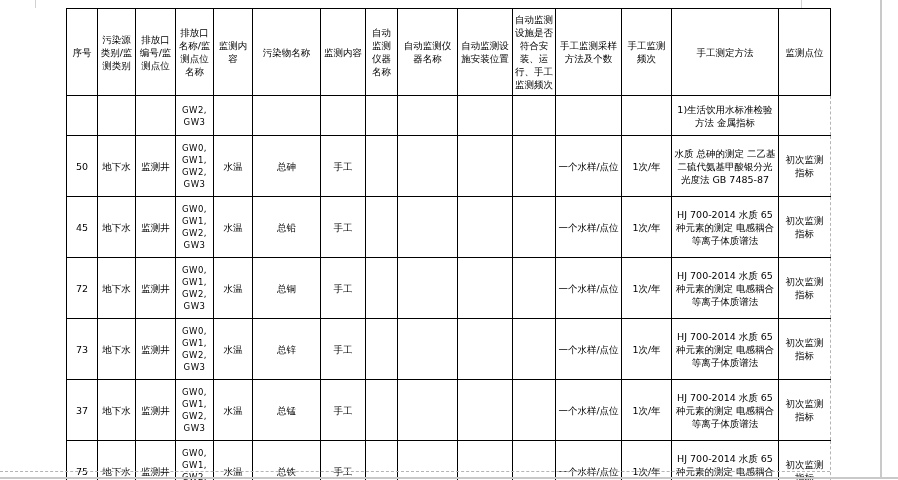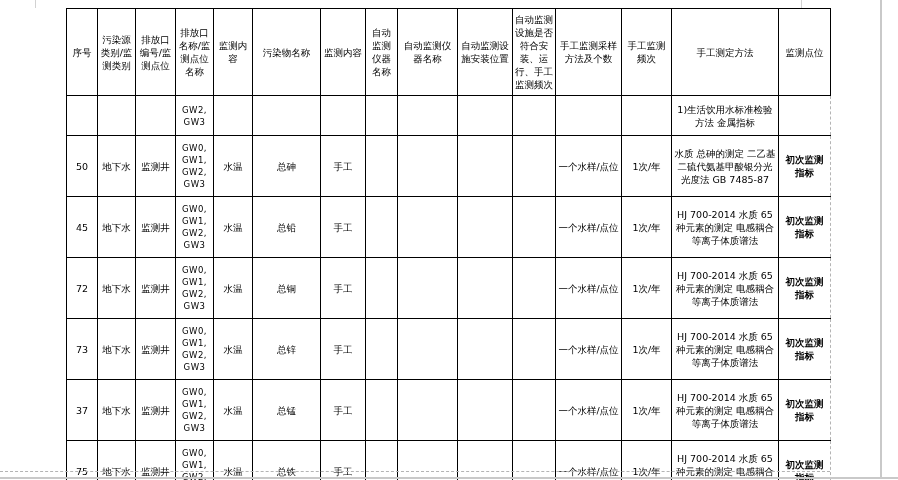--- a/index.html
+++ b/index.html
@@ -14,21 +14,21 @@
   .grid th,.grid td{
     border:1px solid #000;
     font-weight:normal;
     font-size:9.5px;line-height:13px;
     text-align:center;vertical-align:middle;
     padding:0 2px;overflow:hidden;
     word-break:break-all;overflow-wrap:break-word;
   }
   .grid thead tr{height:87px;}
   .grid td.col-gw{white-space:pre-line;font-size:8.5px;line-height:12px;letter-spacing:0.5px;margin-left:20px;}
-  .grid tbody td:last-child{border-right:1px dashed #b4b4b4;font-weight:bold;}
+  .grid tbody td:last-child{border-right:1px dashed #b4b4b4;}
   
   .pb-h{position:absolute;left:0;top:471px;width:830px;height:0;border-top:1px dashed #b4b4b4;}
   .edge-b{position:absolute;left:0;top:477px;width:898px;height:2px;background:#c9c9c9;}
   .edge-r{position:absolute;left:880px;top:0;width:2px;height:477px;background:#c9c9c9;}
   .tick{position:absolute;top:0;width:1px;height:8px;background:#d2d2d2;}
   .tick-l{left:35px;}
   .tick-r{left:801px;}
 </style>
 </head>
 <body>

